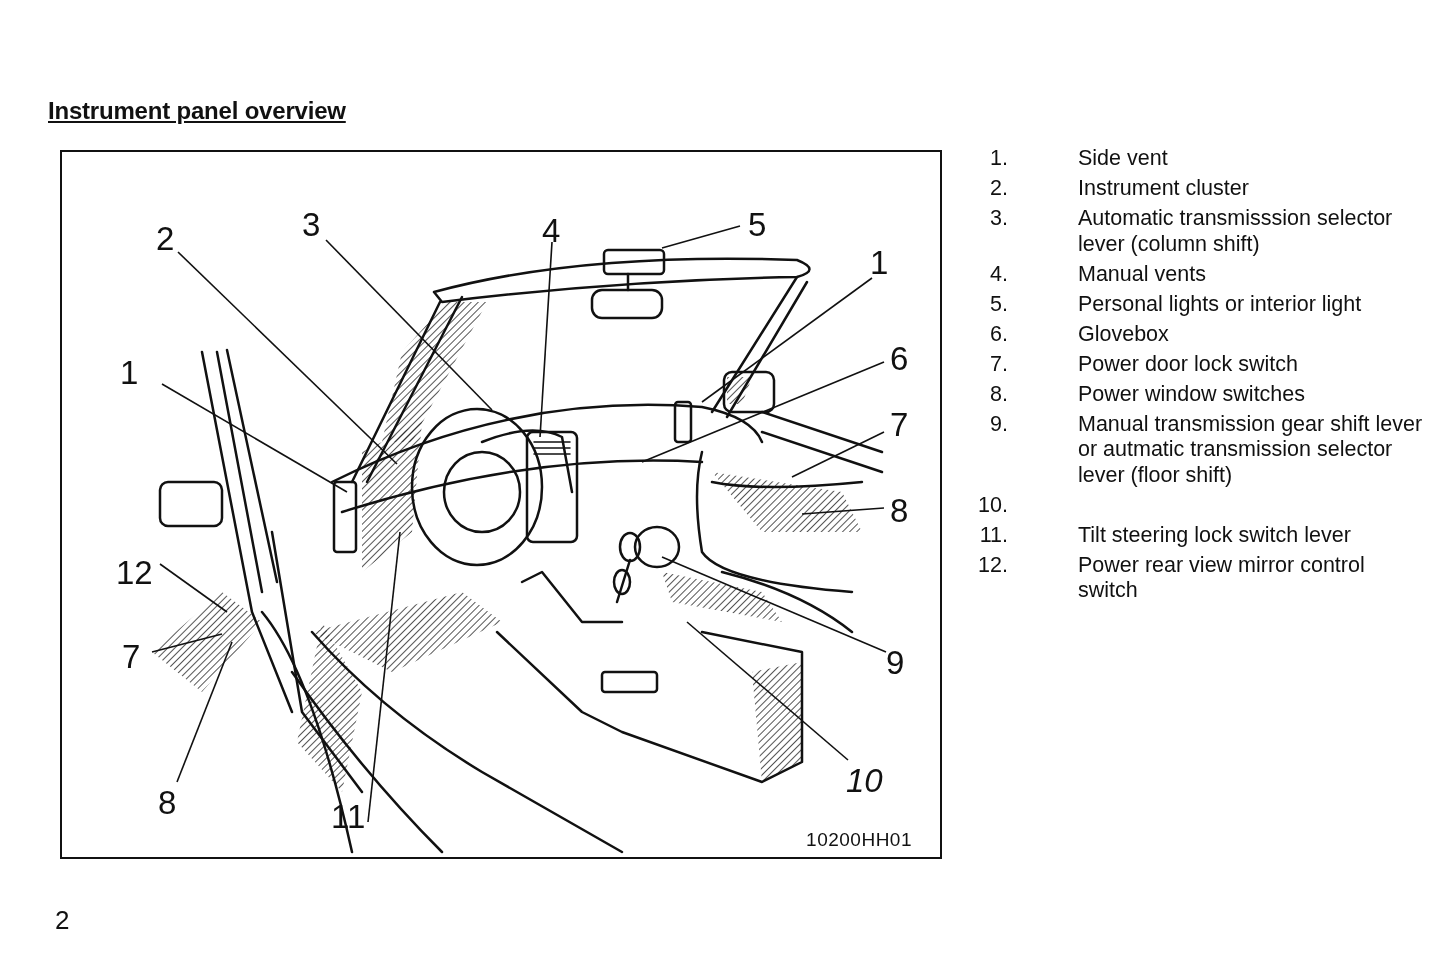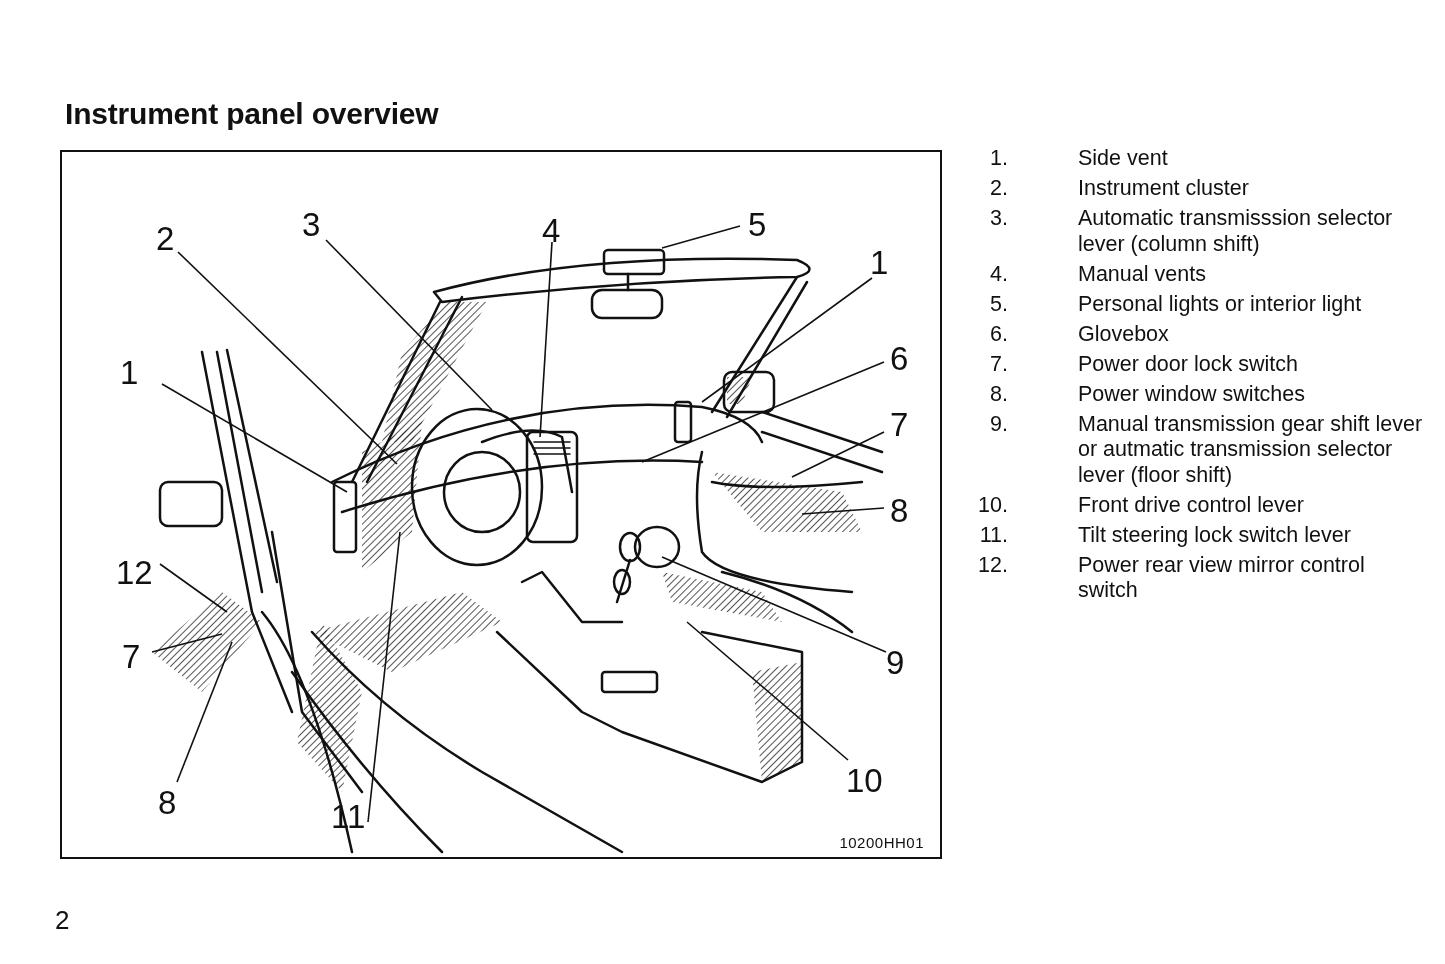--- a/index.html
+++ b/index.html
@@ -1,22 +1,22 @@
 <!DOCTYPE html>
 <html><head>
 <meta charset="utf-8">
 <style>
   html, body { margin:0; padding:0; background:#ffffff; }
   body { width:1445px; height:964px; position:relative; overflow:hidden;
          font-family:"Liberation Sans", sans-serif; color:#111; }
-  .title { position:absolute; left:65px; top:97px; font-size:30px; font-weight:bold; letter-spacing:-0.2px; }
+  .title { position:absolute; left:48px; top:97px; font-size:24px; font-weight:bold; letter-spacing:-0.2px;text-decoration:underline; }
   .figure { position:absolute; left:60px; top:150px; width:882px; height:709px;
             border:2px solid #111; box-sizing:border-box; background:#fff; }
   .figure svg { position:absolute; left:0; top:0; }
-  .fig-code { position:absolute; right:16px; bottom:6px; font-size:15px; letter-spacing:0.5px; }
+  .fig-code { position:absolute; right:28px; bottom:6px; font-size:19px; letter-spacing:0.5px; }
   .callout { position:absolute; font-size:33px; line-height:1; }
   .legend { position:absolute; left:968px; top:146px; width:460px; margin:0; padding:0; list-style:none; }
   .legend li { display:flex; font-size:21.5px; line-height:25.5px; margin-bottom:4.5px; }
   .legend .num { width:40px; text-align:right; padding-right:22px; flex:none; }
   .legend .txt { flex:1;margin-left:48px; }
   .page-num { position:absolute; left:55px; top:905px; font-size:26px; }
 </style>
 </head>
 <body>
 
@@ -124,21 +124,21 @@
   <span class="callout" style="left:686px;top:56px;">5</span>
   <span class="callout" style="left:808px;top:94px;">1</span>
   <span class="callout" style="left:828px;top:190px;">6</span>
   <span class="callout" style="left:828px;top:256px;">7</span>
   <span class="callout" style="left:828px;top:342px;">8</span>
   <span class="callout" style="left:54px;top:404px;">12</span>
   <span class="callout" style="left:60px;top:488px;">7</span>
   <span class="callout" style="left:96px;top:634px;">8</span>
   <span class="callout" style="left:269px;top:648px;">11</span>
   <span class="callout" style="left:824px;top:494px;">9</span>
-  <span class="callout" style="left:784px;top:612px;">10</span>
+  <span class="callout" style="left:784px;top:612px;font-style:italic;">10</span>
 
   <span class="fig-code">10200HH01</span>
 </div>
 
 <ol class="legend">
   <li>
       <span class="num">1.</span>
       <span class="txt">Side vent</span>
     </li>
   <li>
@@ -168,21 +168,20 @@
   <li>
       <span class="num">8.</span>
       <span class="txt">Power window switches</span>
     </li>
   <li>
       <span class="num">9.</span>
       <span class="txt">Manual transmission gear shift lever or autmatic transmission selector lever (floor shift)</span>
     </li>
   <li>
       <span class="num">10.</span>
-      <span class="txt">Front drive control lever</span>
     </li>
   <li>
       <span class="num">11.</span>
       <span class="txt">Tilt steering lock switch lever</span>
     </li>
   <li>
       <span class="num">12.</span>
       <span class="txt">Power rear view mirror control switch</span>
     </li>
 </ol>

